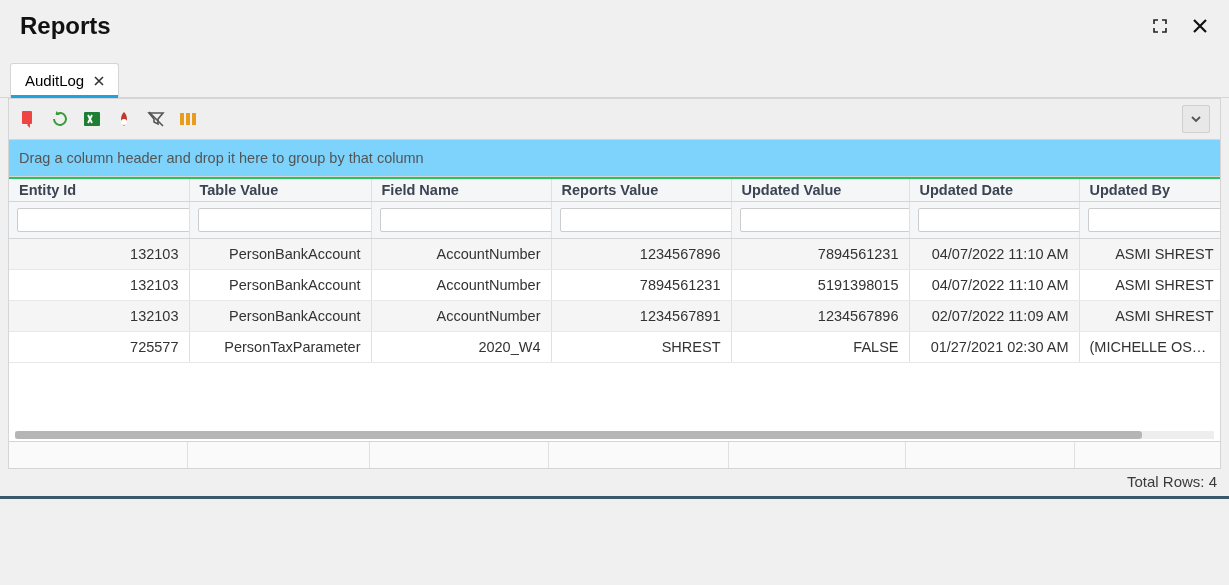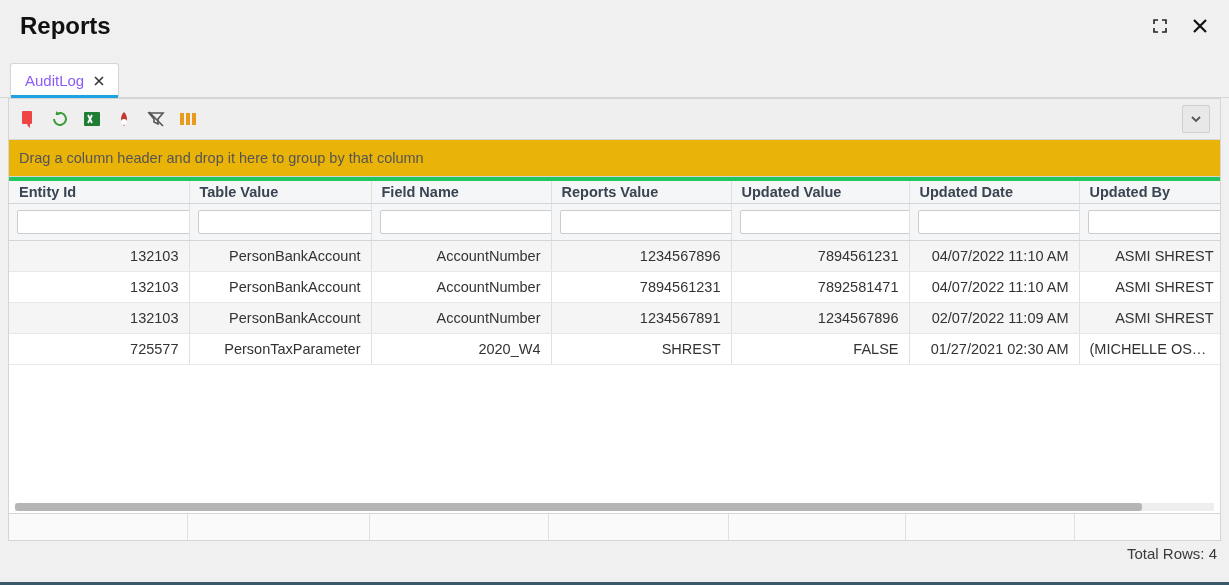--- a/index.html
+++ b/index.html
@@ -8,21 +8,21 @@
     font-family: -apple-system, BlinkMacSystemFont, "Segoe UI", Arial, sans-serif;
     font-size: 14px;
     color: #3a3a3a;
     background: #f0f0f0;
     height: 100%;
     width: 1229px;
     overflow: hidden;
   }
   .window {
     width: 1229px;
-    height: 585px;
+    height: 499px;
     background: #f0f0f0;
     border-bottom: 3px solid #3a5a6a;
     position: relative;
     display: flex;
     flex-direction: column;
   }
   
   .header {
     display: flex;
     align-items: center;
@@ -59,21 +59,21 @@
     background: #fff;
     border: 1px solid #d5d5d5;
     border-bottom: none;
     border-radius: 3px 3px 0 0;
     padding: 8px 14px;
     display: flex;
     gap: 10px;
     align-items: center;
     font-size: 15px;
     font-weight: 500;
-    color: #8b5cf6;
+    color: #000000;
     position: relative;
     top: 1px;
   }
   .tab.active {
     border-bottom: 1px solid #fff;
   }
   .tab.active::after {
     content: "";
     position: absolute;
     left: 0; right: 0; bottom: -1px;
@@ -117,21 +117,21 @@
     width: 28px; height: 28px;
     display: flex;
     align-items: center;
     justify-content: center;
     border-radius: 2px;
     cursor: pointer;
   }
   
   .grouping-bar {
     padding: 10px 10px;
-    background: #eab308;
+    background: #7dd3fc;
     border-bottom: 1px solid #d5d5d5;
     color: #555;
     font-size: 14.5px;
   }
   
   .table-wrap {
     flex: 1;
     overflow: auto;
   }
   table.grid {
@@ -146,21 +146,21 @@
     font-size: 14.5px;
     overflow: hidden;
     text-overflow: ellipsis;
     white-space: nowrap;
   }
   .grid thead tr.hdr th {
     background: #f5f6f7;
     font-weight: 600;
     color: #3a4452;
     border-bottom: 1px solid #d5d5d5;
-    border-top: 4px solid #22c55e;
+    border-top: 2px solid #22c55e;
     padding: 3px 10px;
   }
   .grid thead tr.filters th {
     background: #f5f6f7;
     border-bottom: 1px solid #d5d5d5;
     padding: 6px 8px;
   }
   .filter-cell {
     display: flex;
     gap: 4px;
@@ -206,21 +206,21 @@
   .footer-row {
     display: flex;
     border-top: 1px solid #d5d5d5;
     background: #fafafa;
   }
   .footer-cell {
     border-right: 1px solid #e0e0e0;
     height: 26px;
   }
   .status {
-    padding: 4px 12px 20px;
+    padding: 4px 12px 6px;
     text-align: right;
     font-size: 15px;
     color: #3a3a3a;
     background: #f0f0f0;
   }
   
   .c0{width:180px}.c1{width:182px}.c2{width:180px}.c3{width:180px}.c4{width:178px}.c5{width:170px}.c6{width:145px}
 </style>
 </head>
 <body>
@@ -378,21 +378,21 @@
               <td>1234567896</td>
               <td>7894561231</td>
               <td>04/07/2022 11:10 AM</td>
               <td>ASMI    SHREST</td>
             </tr>
             <tr>
               <td>132103</td>
               <td>PersonBankAccount</td>
               <td>AccountNumber</td>
               <td>7894561231</td>
-              <td>7892581471</td>
+              <td>5191398015</td>
               <td>04/07/2022 11:10 AM</td>
               <td>ASMI    SHREST</td>
             </tr>
             <tr>
               <td>132103</td>
               <td>PersonBankAccount</td>
               <td>AccountNumber</td>
               <td>1234567891</td>
               <td>1234567896</td>
               <td>02/07/2022 11:09 AM</td>

